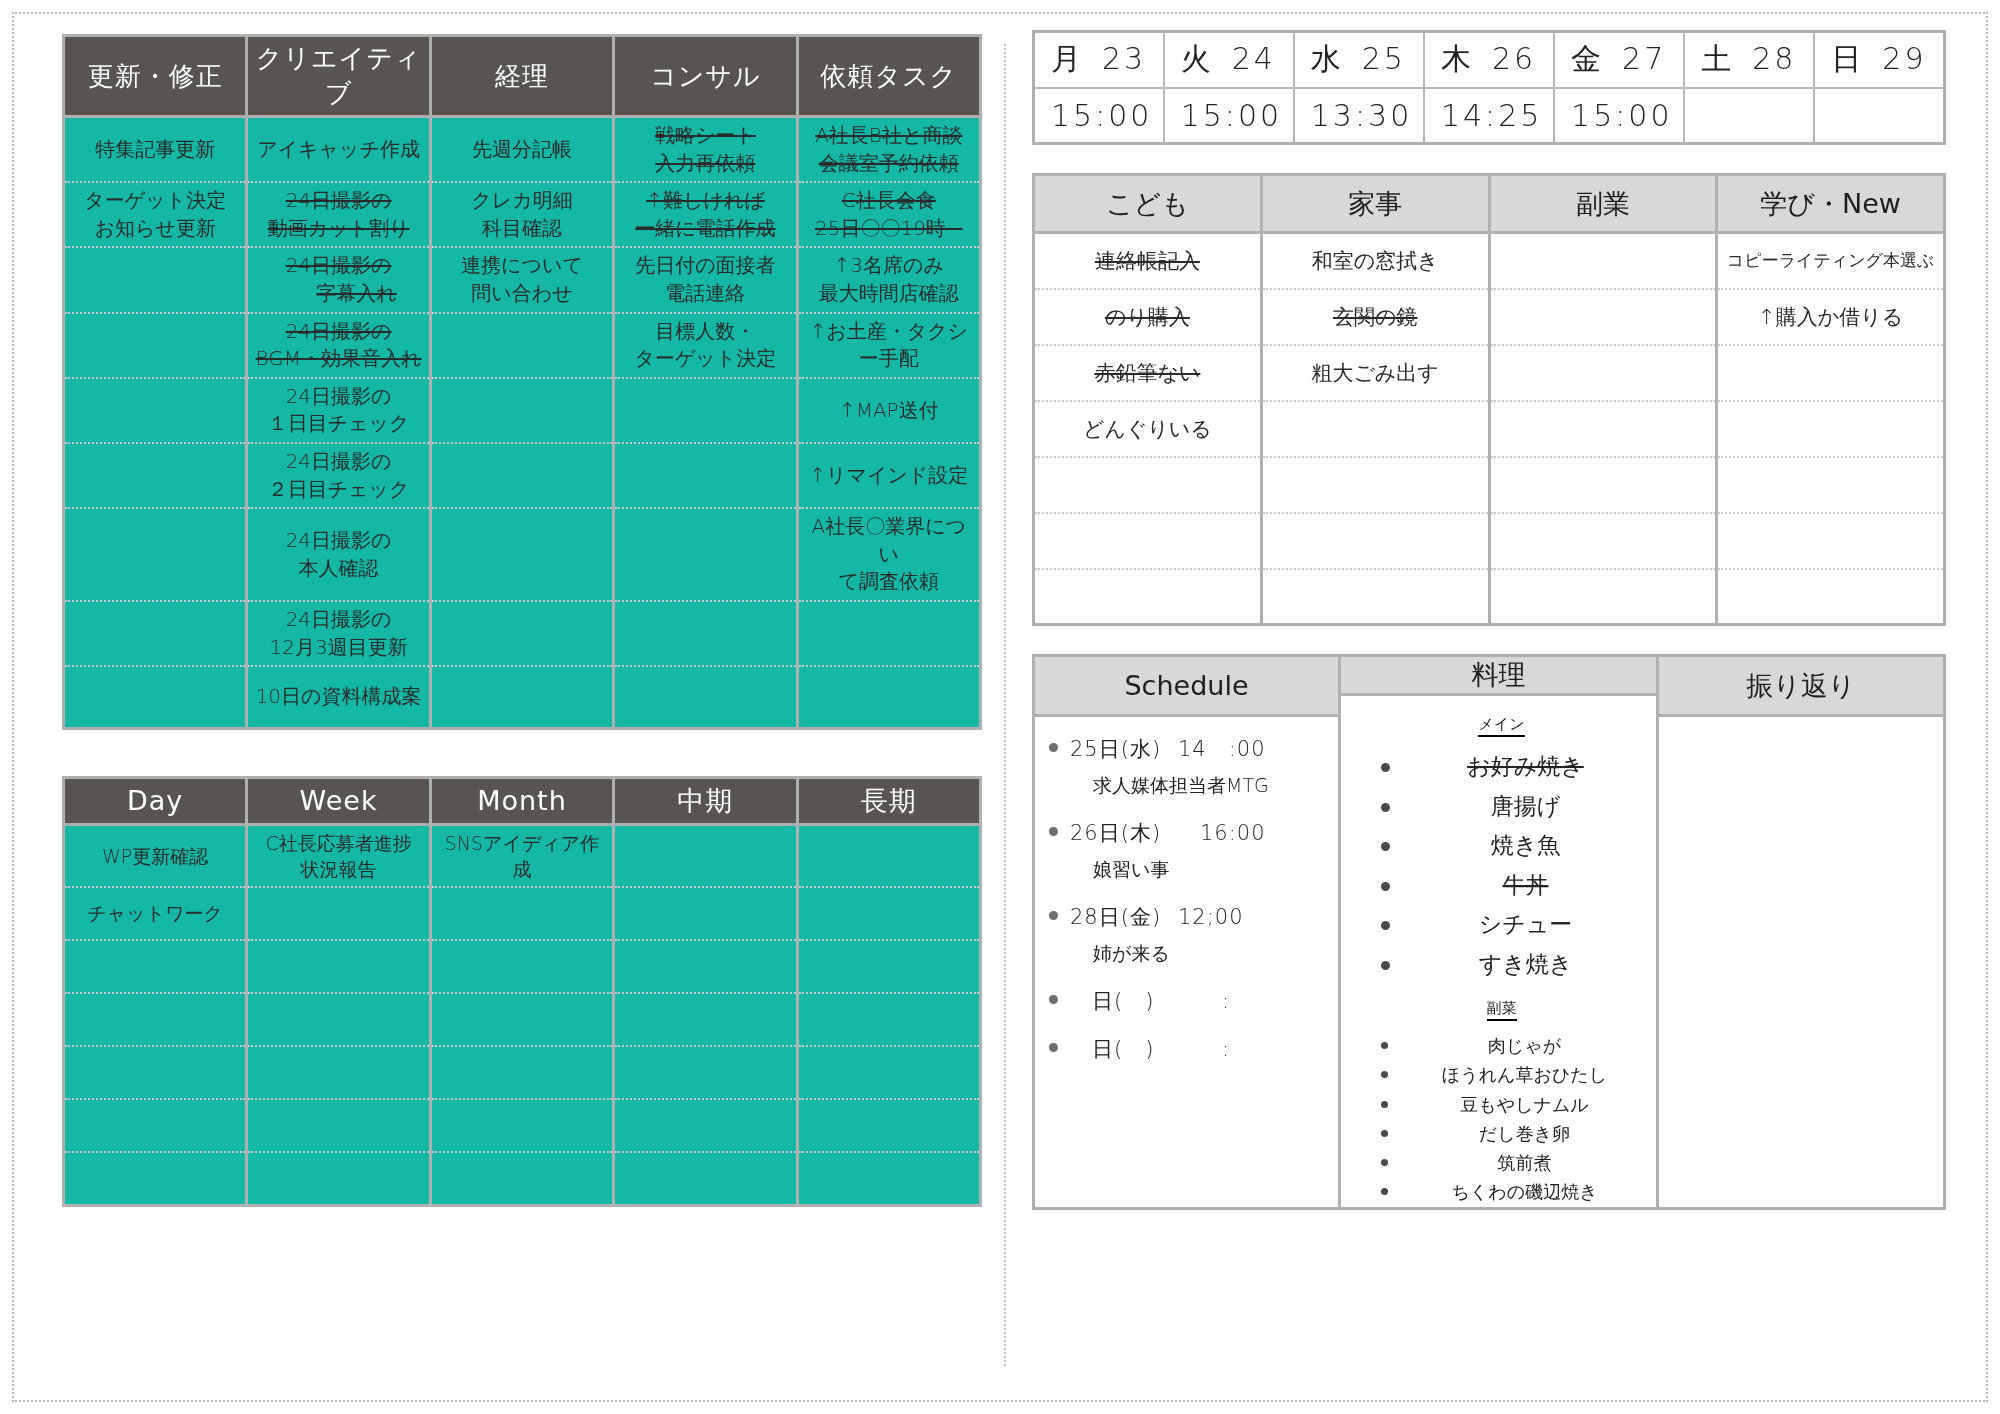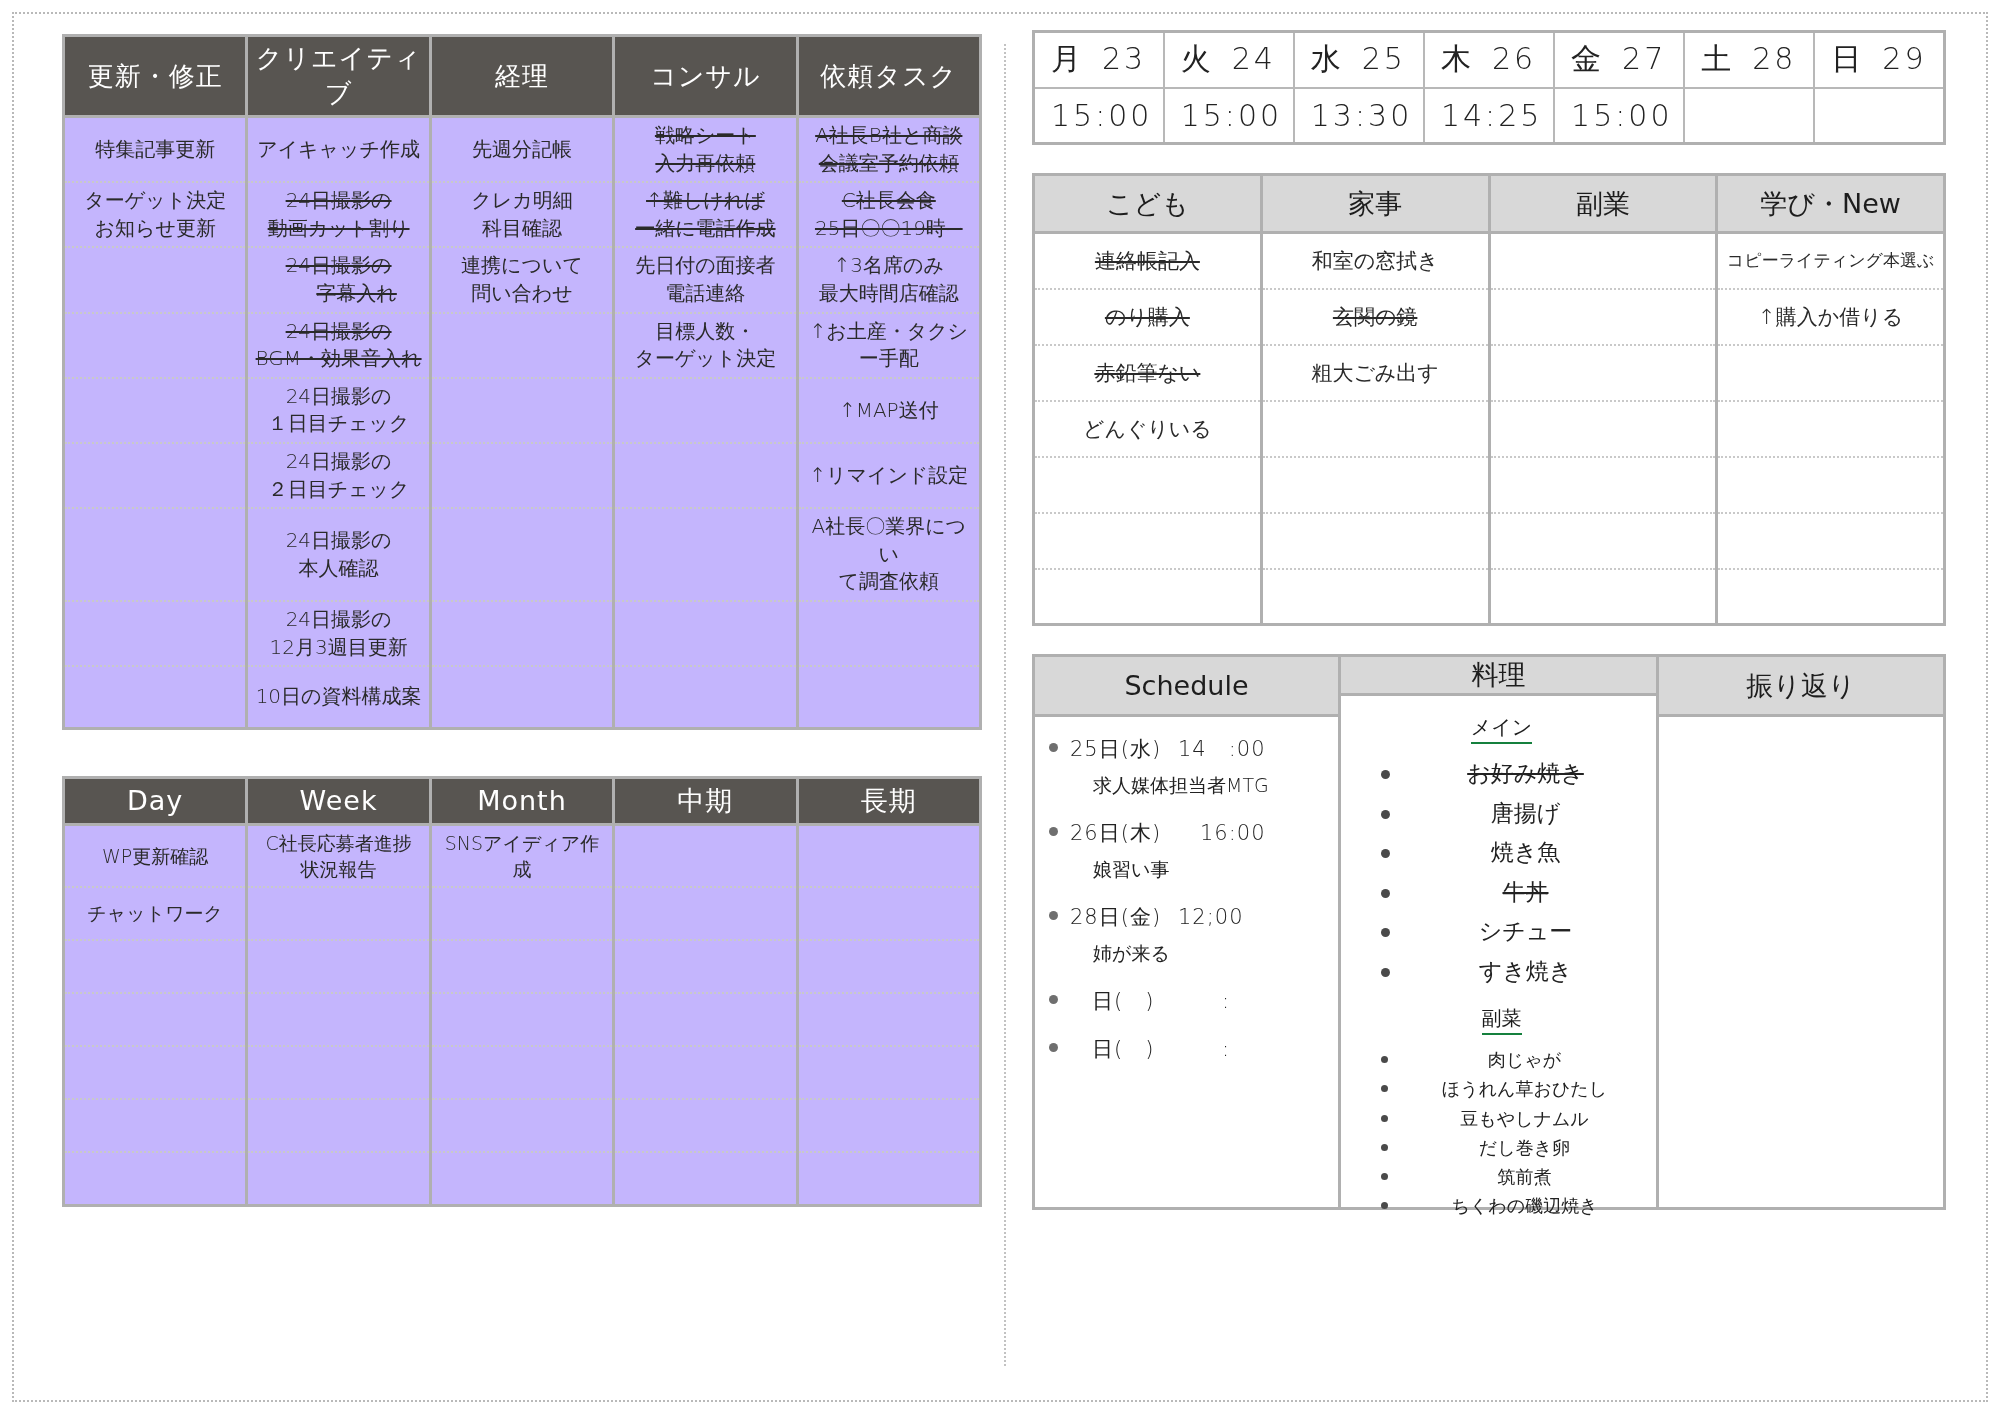--- a/index.html
+++ b/index.html
@@ -72,21 +72,21 @@
     font-size: 34px;
     color: #8b8b8b;
     padding-bottom: 14px;
   }
 
   
   table.grid {
     width: 100%;
     border-collapse: collapse;
     table-layout: fixed;
-    background: #c4b5fd;
+    background: #14b8a6;
     border: 3px solid #b0b0b0;
   }
   table.grid th, table.grid td {
     border-left: 3px solid #b0b0b0;
     border-right: 3px solid #b0b0b0;
     text-align: center;
     vertical-align: middle;
     padding: 4px 6px;
   }
   table.grid th {
@@ -212,22 +212,22 @@
   .sched-date { min-width: 108px; letter-spacing: 1px; }
   .sched-time { letter-spacing: 1px; }
   .sched-line2 {
     font-size: 19px; font-weight: 300; color: #222;
     padding-left: 44px; margin-top: 10px;
     font-family: "DejaVu Sans", sans-serif;
   }
 
   
   .ryori-title {
-    font-size: 20px; font-weight: 400; color: #1c1c1c;
-    border-bottom: 2px solid #15803d;
+    font-size: 15px; font-weight: 400; color: #1c1c1c;
+    border-bottom: 2px solid #000000;
     display: inline-block;
     padding-bottom: 1px; margin: 0 0 10px 4px;
     font-family: "DejaVu Sans", sans-serif;
   }
   ul.menu { list-style: none; margin: 0 0 14px 0; padding: 0 0 0 24px; }
   ul.menu li {
     font-size: 23px; font-weight: 300; color: #222;
     line-height: 1.72; position: relative; padding-left: 28px;
     font-family: "DejaVu Sans", sans-serif;
   }

